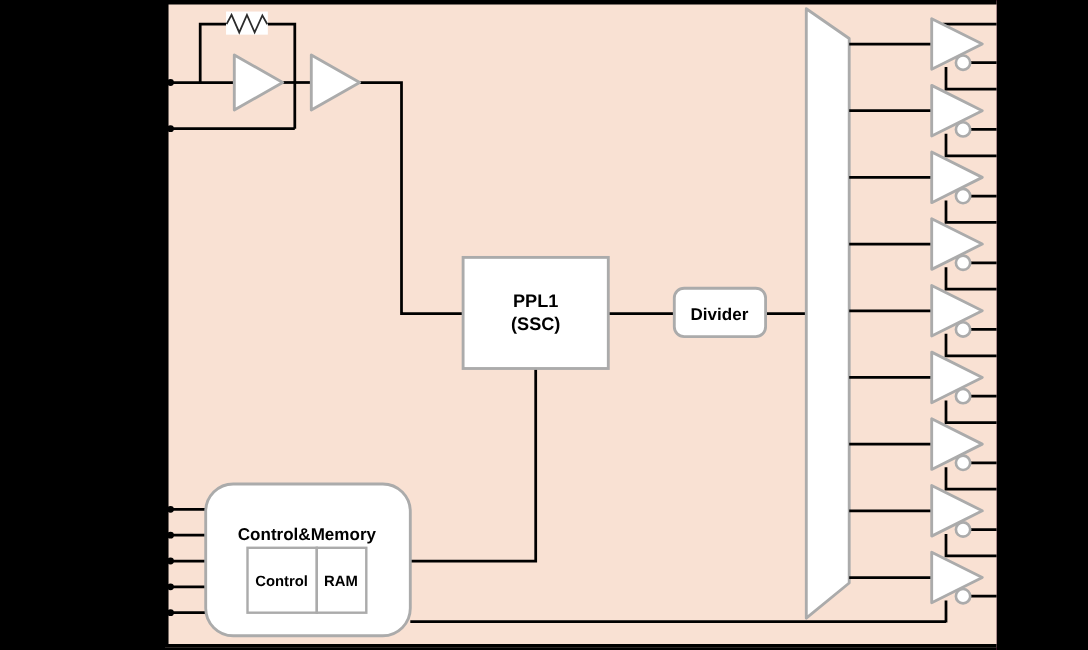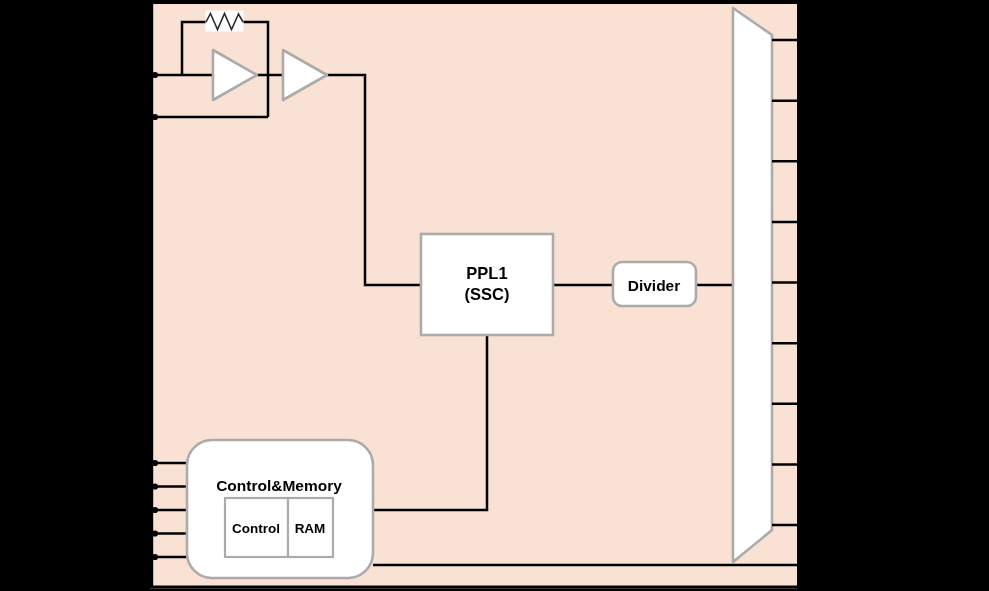--- a/index.html
+++ b/index.html
@@ -1,16 +1,16 @@
 <!DOCTYPE html>
 <html><head>
 <meta charset="utf-8">
 <style>
   html,body{margin:0;padding:0;background:#000;}
-  .stage{position:relative;width:797px;height:591px;background:#ec4899;overflow:hidden;
+  .stage{position:relative;width:906px;height:591px;background:#ec4899;overflow:hidden;
          font-family:"Liberation Sans", sans-serif;}
   svg{display:block;}
   text{font-family:"Liberation Sans", sans-serif;font-weight:bold;fill:#000;}
 </style>
 </head>
 <body>
 
 <div class="stage">
 <svg width="989" height="591" viewBox="0 0 989 591">
 

